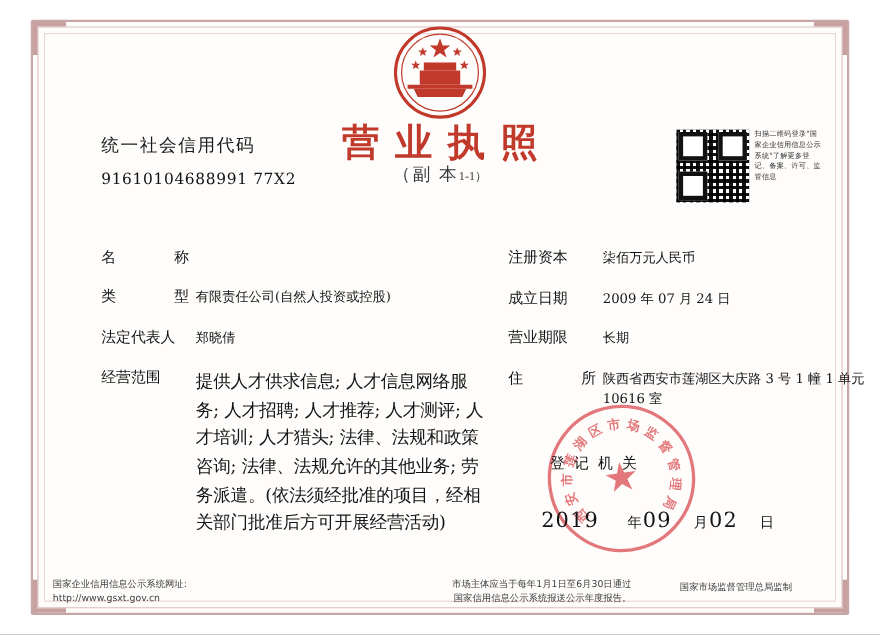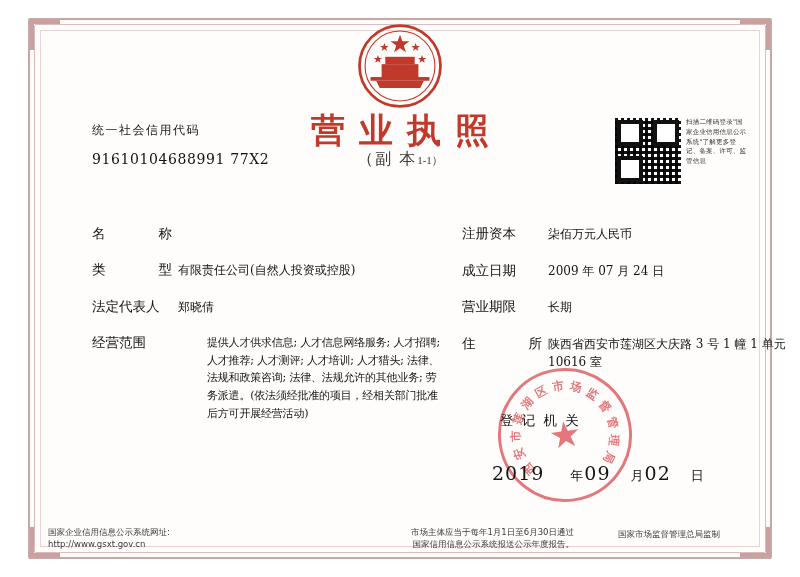--- a/index.html
+++ b/index.html
@@ -101,21 +101,21 @@
   
   .code-block {
     position: absolute;
     left: 92px;
     top: 122px;
     width: 230px;
     color: #1f1f1f;
   }
   .code-label {
     font-family: "DejaVu Sans", "Liberation Sans", sans-serif;
-    font-size: 12px;
+    font-size: 16px;
     letter-spacing: 1.5px;
     color: #1a1a1a;
   }
   .code-value {
     margin-top: 12px;
     font-family: "DejaVu Serif", "Liberation Serif", serif;
     font-size: 14px;
     letter-spacing: 0.6px;
     color: #111;
   }
@@ -196,24 +196,23 @@
   .lbl.w4 { width: 80px; letter-spacing: 0; display: flex; justify-content: space-between; }
   .lbl.w4 > span { display: inline-block; }
   .val {
     font-size: 12px;
     color: #141414;
     font-family: "DejaVu Serif", "Liberation Serif", serif;
     line-height: 1.55;
     padding-left: 6px;
   }
   .val.small {
-    font-size: 11px;
+    font-size: 16px;
     line-height: 1.6;
     letter-spacing: -0.2px;
-    margin-left: 29px;
   }
 
   
   .registrar {
     position: absolute;
     left: 500px;
     top: 412px;
     font-size: 13.5px;
     color: #141414;
     letter-spacing: 2px;

